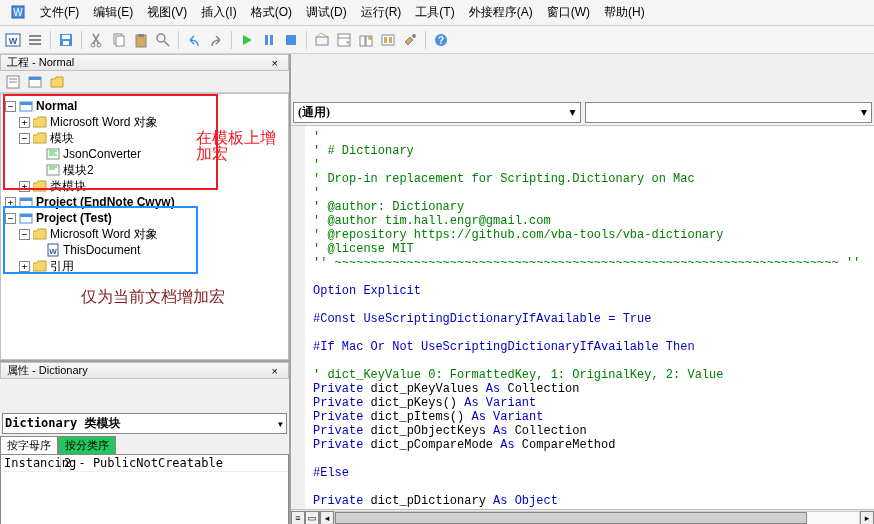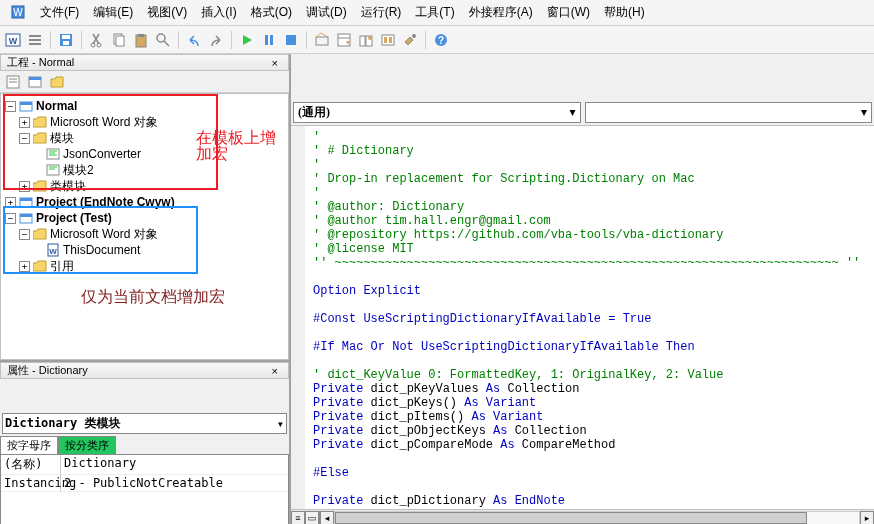--- a/index.html
+++ b/index.html
@@ -335,24 +335,20 @@
           <b>Dictionary 类模块</b>
             <span>▾</span>
         </div>
       </div>
       <div class="tabs">
         <div class="tab active">按字母序</div>
         <div class="tab">按分类序</div>
       </div>
       <div class="grid" style="height:72px">
         <div class="gr">
-          <div class="gc1">(名称)</div>
-          <div class="gc2">Dictionary</div>
-        </div>
-        <div class="gr">
           <div class="gc1">Instancing</div>
           <div class="gc2">2 - PublicNotCreatable</div>
         </div>
       </div>
     </div>
   </div>
 
   <div class="right">
     <div class="dd-row">
       <div class="dd">
@@ -383,21 +379,21 @@
 
 <span class="cm">' dict_KeyValue 0: FormattedKey, 1: OriginalKey, 2: Value</span>
 <span class="kw">Private</span><span> dict_pKeyValues </span><span class="kw">As</span><span> Collection</span>
 <span class="kw">Private</span><span> dict_pKeys() </span><span class="kw">As Variant</span>
 <span class="kw">Private</span><span> dict_pItems() </span><span class="kw">As Variant</span>
 <span class="kw">Private</span><span> dict_pObjectKeys </span><span class="kw">As</span><span> Collection</span>
 <span class="kw">Private</span><span> dict_pCompareMode </span><span class="kw">As</span><span> CompareMethod</span>
 
 <span class="kw">#Else</span>
 
-<span class="kw">Private</span><span> dict_pDictionary </span><span class="kw">As EndNote</span>
+<span class="kw">Private</span><span> dict_pDictionary </span><span class="kw">As Object</span>
 
 <span class="kw">#End If</span>
 
 <span class="kw">Public Enum</span><span> CompareMethod</span>
 
 
 </div>
     <div class="hscroll">
       <div class="btns">
         <span class="sb">≡</span>

